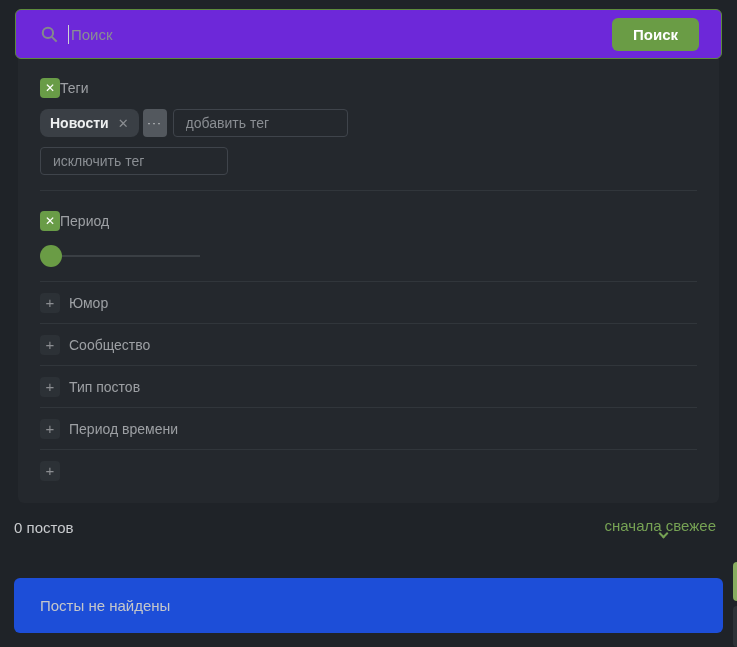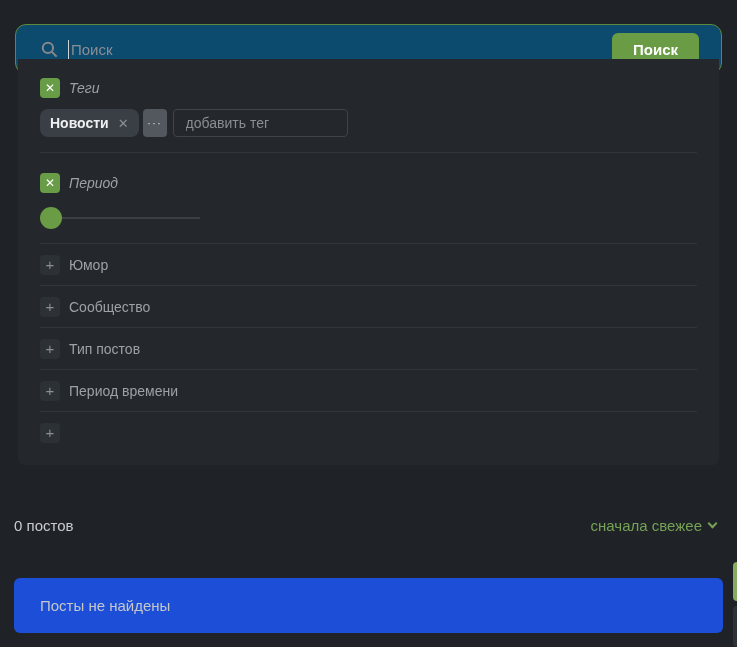--- a/index.html
+++ b/index.html
@@ -8,25 +8,25 @@
     background: #1f2328;
     font-family: "Liberation Sans", sans-serif;
     color: #c9cbce;
     position: relative;
     overflow: hidden;
   }
 
   
   .search-bar {
     position: absolute;
-    left: 15px; top: 24px;
+    left: 15px; top: 9px;
     width: 707px; height: 50px;
-    background: #0c4a6e;
+    background: #6d28d9;
     border: 1px solid #5d8a3c;
-    border-radius: 11px;
+    border-radius: 6px;
     display: flex;
     align-items: center;
     padding: 0 22px 0 24px;
   }
   .search-icon { flex: 0 0 auto; width: 19px; height: 19px; margin-right: 9px; }
   .search-caret { width: 1px; height: 19px; background: #cfd1d4; margin-right: 2px; }
   .search-input {
     flex: 1 1 auto;
     background: transparent;
     border: none; outline: none;
@@ -61,21 +61,21 @@
   .remove-filter-btn {
     width: 20px; height: 20px;
     background: #699c47;
     border: none; border-radius: 4px;
     color: #ffffff;
     font-size: 12px; line-height: 20px;
     text-align: center;
     cursor: pointer;
     flex: 0 0 auto;
   }
-  .section-title { margin-left: 9px; font-size: 14px; color: #9da0a4; font-style: italic; }
+  .section-title { font-size: 14px; color: #9da0a4; }
 
   .chip-row { display: flex; align-items: center; margin-top: 11px; height: 28px; }
   .tag-chip {
     display: flex; align-items: center;
     background: #3a3f45;
     border-radius: 8px;
     height: 28px;
     padding: 0 10px;
   }
   .tag-chip .chip-label { color: #eef0f1; font-weight: bold; font-size: 14px; }
@@ -153,21 +153,21 @@
     position: absolute;
     left: 14px; top: 517px;
     width: 702px;
     display: flex;
     justify-content: space-between;
     align-items: center;
   }
   .results-count { color: #c9cbce; font-size: 15px; }
   .sort-link {
     color: #76a254; font-size: 15px; text-decoration: none;
-    display: flex; align-items: center; cursor: pointer;
+    display: flex; align-items: center; cursor: pointer; flex-direction: column;
   }
   .chevron {
     display: inline-block;
     width: 7px; height: 7px;
     border-right: 2px solid #76a254;
     border-bottom: 2px solid #76a254;
     transform: rotate(45deg);
     margin-left: 7px;
     margin-top: -4px;
   }
@@ -223,20 +223,23 @@
 
   <div class="chip-row">
     <div class="tag-chip">
       <span class="chip-label">Новости</span>
       <span class="chip-x">✕</span>
     </div>
     <button class="dots-btn">···</button>
     <input class="tag-input add-input" type="text" placeholder="добавить тег" style="">
   </div>
 
+  <div class="exclude-row">
+    <input class="tag-input exclude-input" type="text" placeholder="исключить тег" style="">
+  </div>
 
 
   <hr class="divider d1">
 
   <div class="section-head rating-head">
     <button class="remove-filter-btn">✕</button>
     <span class="section-title">Период</span>
   </div>
 
   <div class="slider-row">

